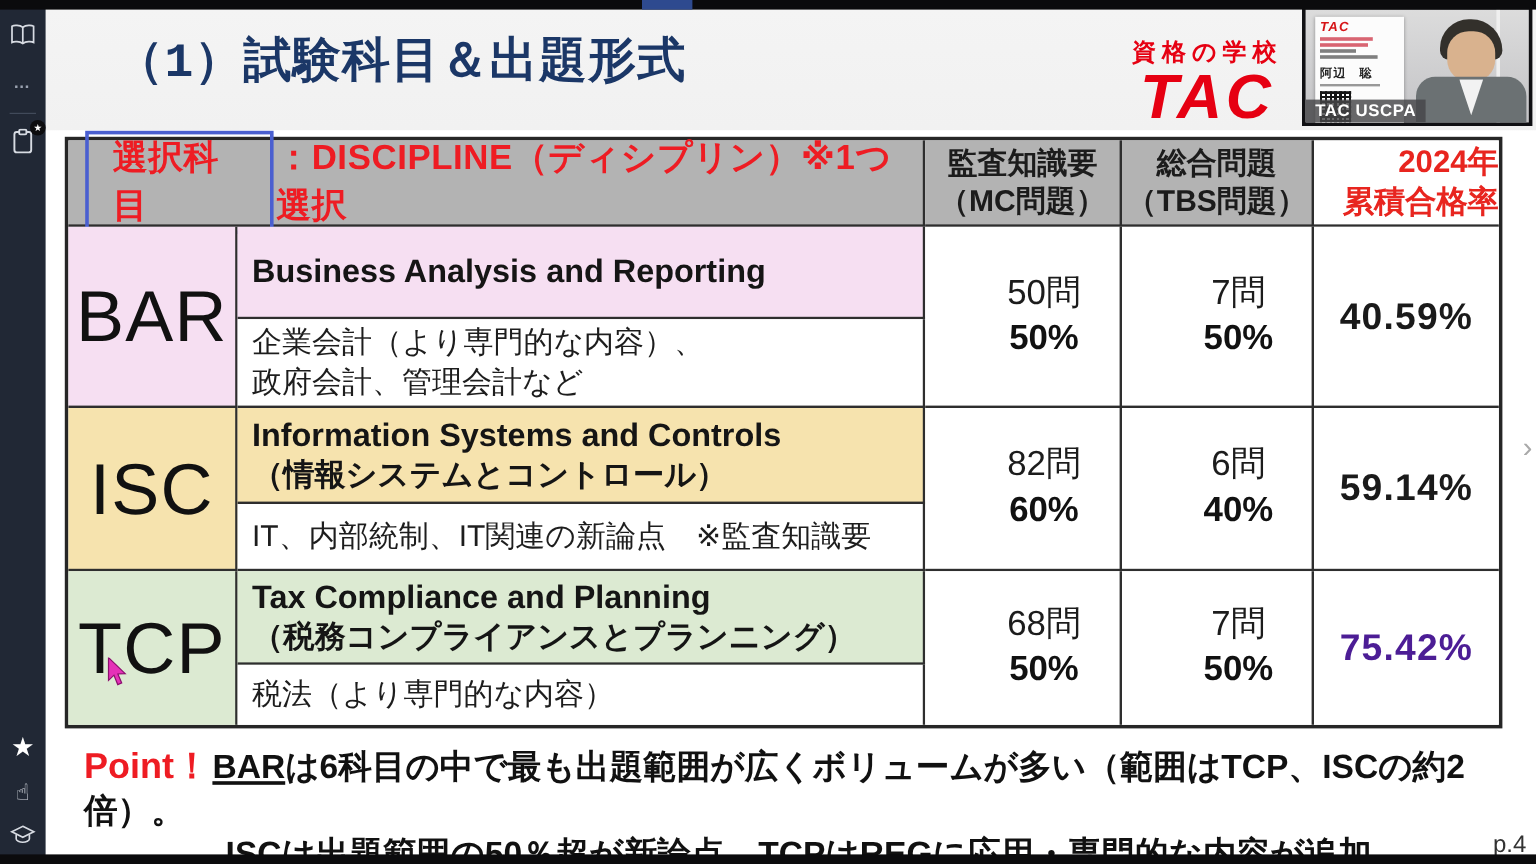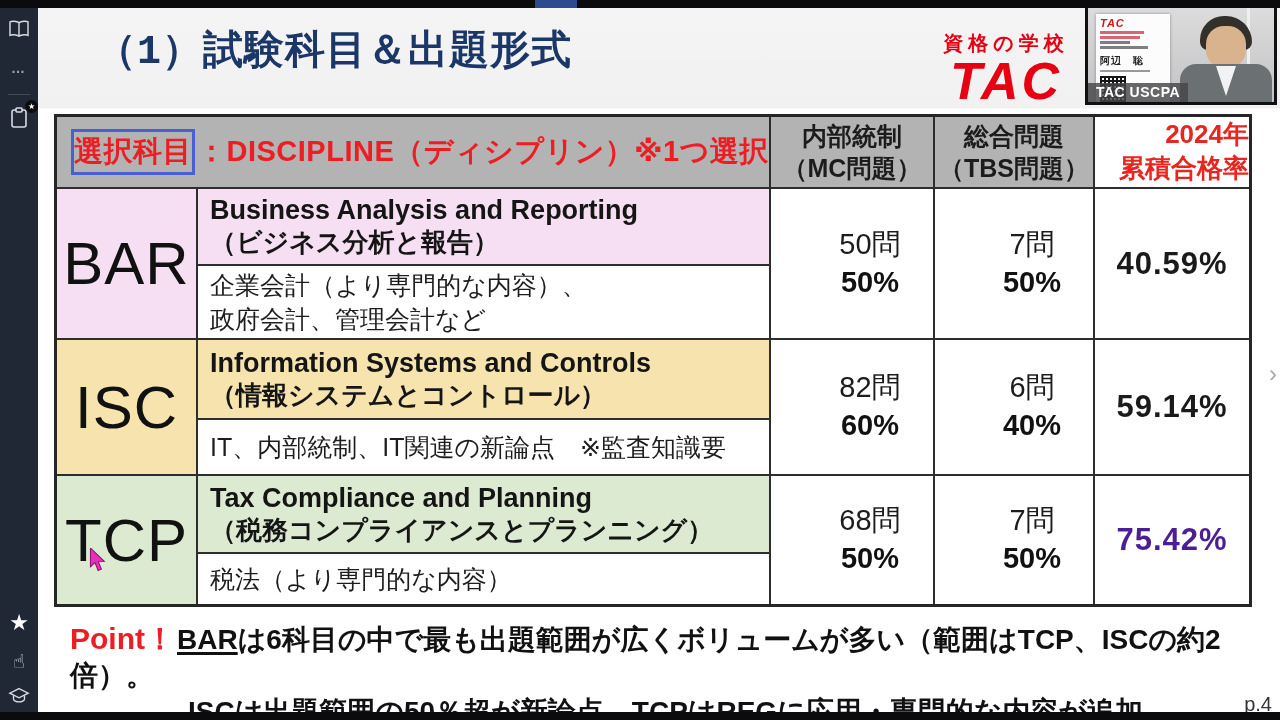--- a/index.html
+++ b/index.html
@@ -67,21 +67,21 @@
                 grid-template-rows:72px 77px 74px 80px 56px 78px 1fr; background:#fff; }
   .cell { border-right:2px solid #2e2e2e; border-bottom:2px solid #2e2e2e; display:flex; flex-direction:column; justify-content:center; }
   .no-r { border-right:none; } .no-b { border-bottom:none; }
   .gray { background:#b3b3b3; }
   .pink { background:#f6dff2; }
   .yellow { background:#f6e3ae; }
   .green { background:#dcead2; }
 
   .hdr-main { grid-column:1 / 3; grid-row:1; flex-direction:row; justify-content:flex-start; align-items:center;
               padding-left:14px; font-size:29px; font-weight:700; color:#ee1c23; letter-spacing:.5px; }
-  .boxed { border:3px solid #4a5fd0; padding:0 0; margin-right:2px; display:inline-block; }
+  .boxed { border:3px solid #4a5fd0; padding:0 20px; margin-right:2px; display:inline-block; }
   .hdr-col { grid-row:1; align-items:center; text-align:center; font-size:25px; font-weight:700; color:#1c1c1c; line-height:1.3; }
   .hdr-rate { background:#ffffff; color:#e8251f; font-size:26px;align-items:flex-end; }
 
   .label-cell { align-items:center; font-size:60px; font-weight:500; color:#111; letter-spacing:1px; }
   .en-cell { padding-left:12px; line-height:1.22; }
   .en-line { font-size:27px; font-weight:700; color:#151515; }
   .ja-line { font-size:26px; font-weight:700; color:#151515; }
   .desc-cell { padding-left:12px; background:#fff; font-size:25px; color:#1d1d1d; line-height:1.38; }
   .num-cell { align-items:center; text-align:center; background:#fff; line-height:1.3;padding-left:36px; }
   .num-count { font-size:29px; color:#1c1c1c; }
@@ -186,36 +186,35 @@
   <div class="chev chev-left">‹</div>
   <div class="chev chev-right">›</div>
 
   <div class="exam-table">
 
     <div class="cell gray hdr-main">
       <span class="boxed">選択科目</span>
       <span>：DISCIPLINE（ディシプリン）※1つ選択</span>
     </div>
     <div class="cell gray hdr-col" style="grid-column:3;">
-      <span>内部統制</span>
+      <span>監査知識要</span>
       <span>（MC問題）</span>
     </div>
     <div class="cell gray hdr-col" style="grid-column:4;">
       <span>総合問題</span>
       <span>（TBS問題）</span>
     </div>
     <div class="cell hdr-col hdr-rate no-r" style="grid-column:5;">
       <span>2024年</span>
       <span>累積合格率</span>
     </div>
 
     <div class="cell pink label-cell bar-label">BAR</div>
     <div class="cell pink en-cell bar-en">
       <span class="en-line">Business Analysis and Reporting</span>
-      <span class="ja-line">（ビジネス分析と報告）</span>
     </div>
     <div class="cell desc-cell bar-desc">
       <span>企業会計（より専門的な内容）、</span>
       <span>政府会計、管理会計など</span>
     </div>
     <div class="cell num-cell bar-mc">
       <span class="num-count">50問</span>
       <span class="num-pct">50%</span>
     </div>
     <div class="cell num-cell bar-tbs">

